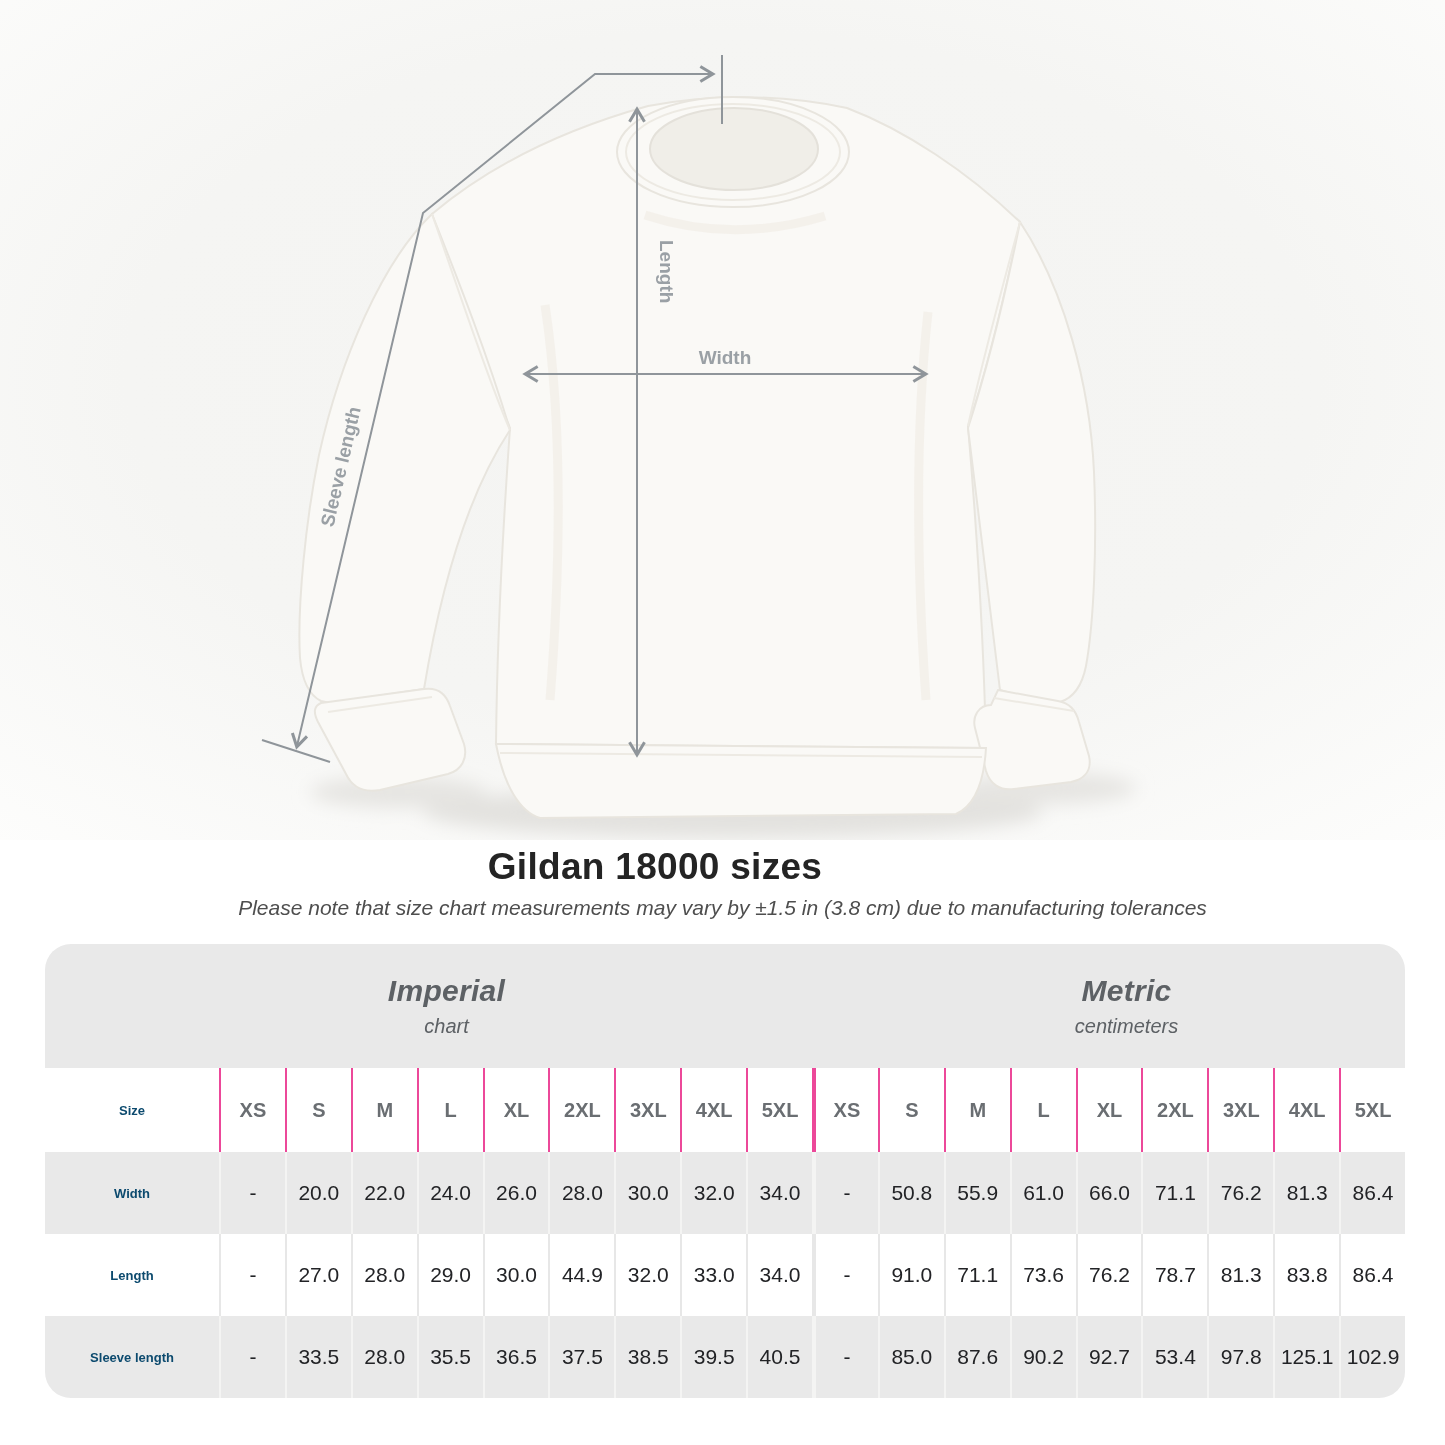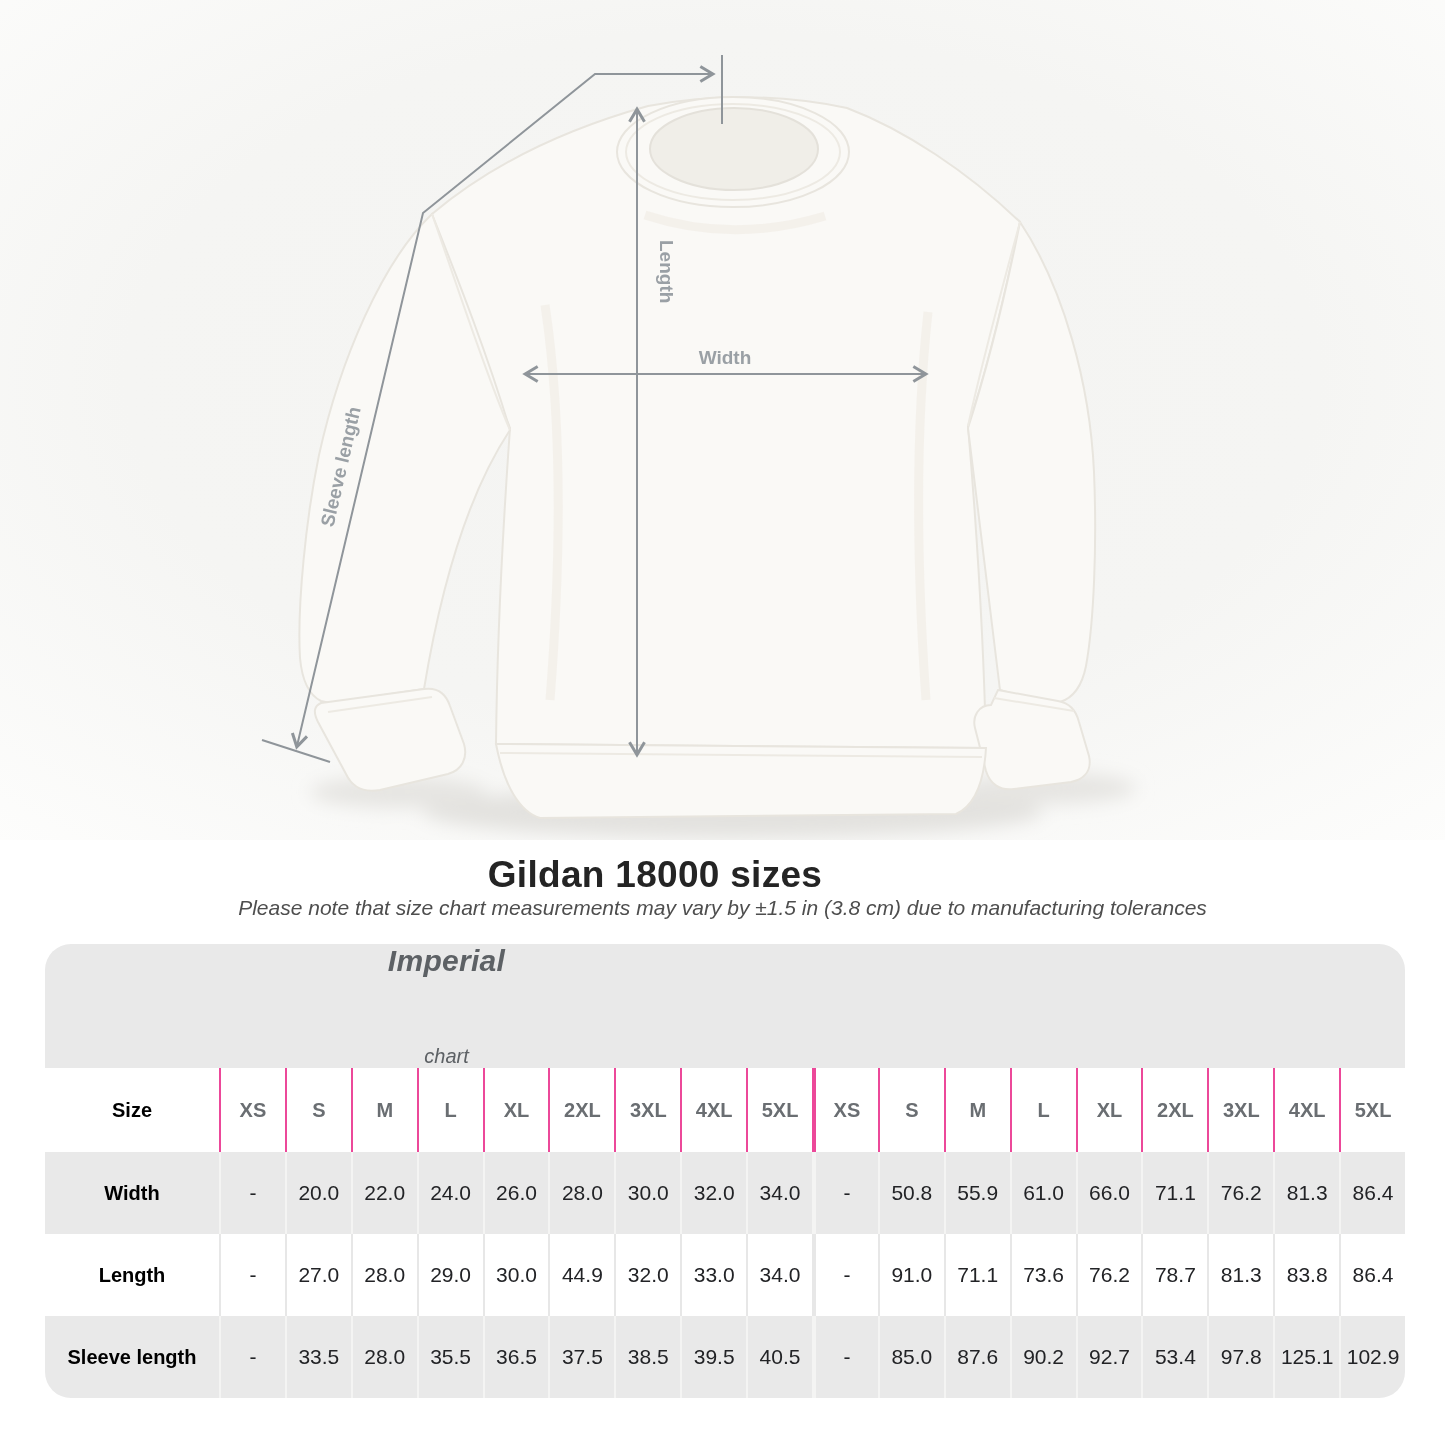--- a/index.html
+++ b/index.html
@@ -5,52 +5,52 @@
   html,body{margin:0;padding:0;background:#ffffff;}
   .page{
     position:relative;width:1445px;height:1445px;background:#ffffff;
     font-family:"Liberation Sans",sans-serif;overflow:hidden;
   }
   .diagram{position:absolute;left:0;top:0;width:1445px;height:840px;}
   .diagram svg{display:block;width:1445px;height:840px;}
 
   .title{
     position:absolute;top:846px;left:0;width:1310px;text-align:center;
-    font-size:37px;font-weight:bold;color:#242424;letter-spacing:.3px;margin-top:8px;
+    font-size:37px;font-weight:bold;color:#242424;letter-spacing:.3px;
   }
   .note{
     position:absolute;top:896px;left:0;width:1445px;text-align:center;
     font-size:21px;font-style:italic;color:#4e4e4e;
   }
 
   .size-table{
     position:absolute;top:944px;left:45px;width:1360px;
     border-radius:26px;overflow:hidden;background:#ffffff;
   }
   .band,.hrow,.drow{
     display:grid;grid-template-columns:174px repeat(18,1fr);
   }
   .band{height:124px;background:#e9e9e9;}
-  .band-section{display:flex;flex-direction:column;justify-content:space-between;align-items:center;gap:7px;padding-left:36px;}
+  .band-section{display:flex;flex-direction:column;justify-content:center;align-items:center;gap:7px;padding-left:36px;}
   .band-imperial{grid-column:1 / span 10;}
   .band-metric{grid-column:11 / span 9;}
   .band-title{font-size:30px;font-weight:bold;font-style:italic;color:#5d6165;letter-spacing:.3px;}
   .band-sub{font-size:20px;font-style:italic;color:#5d6165;}
 
   .hrow{height:84px;background:#ffffff;}
   .drow{height:82px;}
   .row-gray{background:#e9e9e9;}
   .row-white{background:#ffffff;}
 
   .cell{
     display:flex;justify-content:center;align-items:center;height:100%;
     font-size:21px;color:#222326;white-space:nowrap;
   }
   .head-cell{font-weight:bold;font-size:20px;color:#6a6e72;}
-  .label-cell{font-weight:bold;font-size:20px;color:#000000;border-left:none !important;}
+  .label-cell{font-weight:bold;font-size:13px;color:#0c4a6e;border-left:none !important;}
 
   .hrow .cell{border-left:2px solid #ec4899;}
   .row-white .cell{border-left:2px solid #e7e7e7;}
   .row-gray .cell{border-left:2px solid #f4f4f3;}
   .metric-start{border-left-width:4px !important;}
 </style>
 </head>
 <body>
 
 <div class="page">
@@ -163,20 +163,24 @@
 
   <div class="title">Gildan 18000 sizes</div>
   <div class="note">Please note that size chart measurements may vary by ±1.5 in (3.8 cm) due to manufacturing tolerances</div>
 
   <div class="size-table">
 
     <div class="band">
       <div class="band-section band-imperial">
         <div class="band-title">Imperial</div>
         <div class="band-sub">chart</div>
+      </div>
+      <div class="band-section band-metric">
+        <div class="band-title">Metric</div>
+        <div class="band-sub">centimeters</div>
       </div>
     </div>
 
     <div class="hrow">
       <div class="cell label-cell">Size</div>
 
     <div class="cell head-cell">XS</div>
         <div class="cell head-cell">S</div>
         <div class="cell head-cell">M</div>
         <div class="cell head-cell">L</div>

